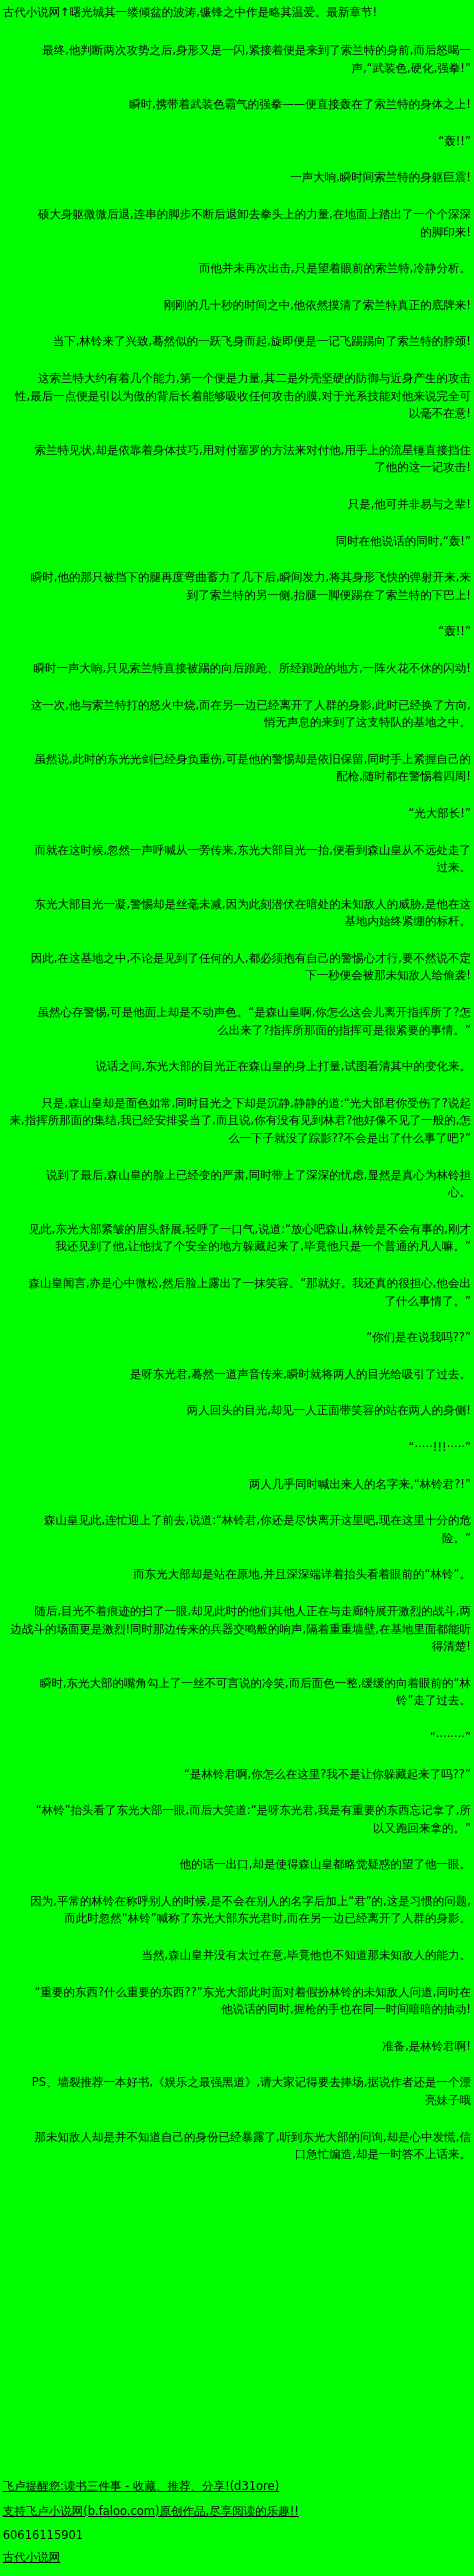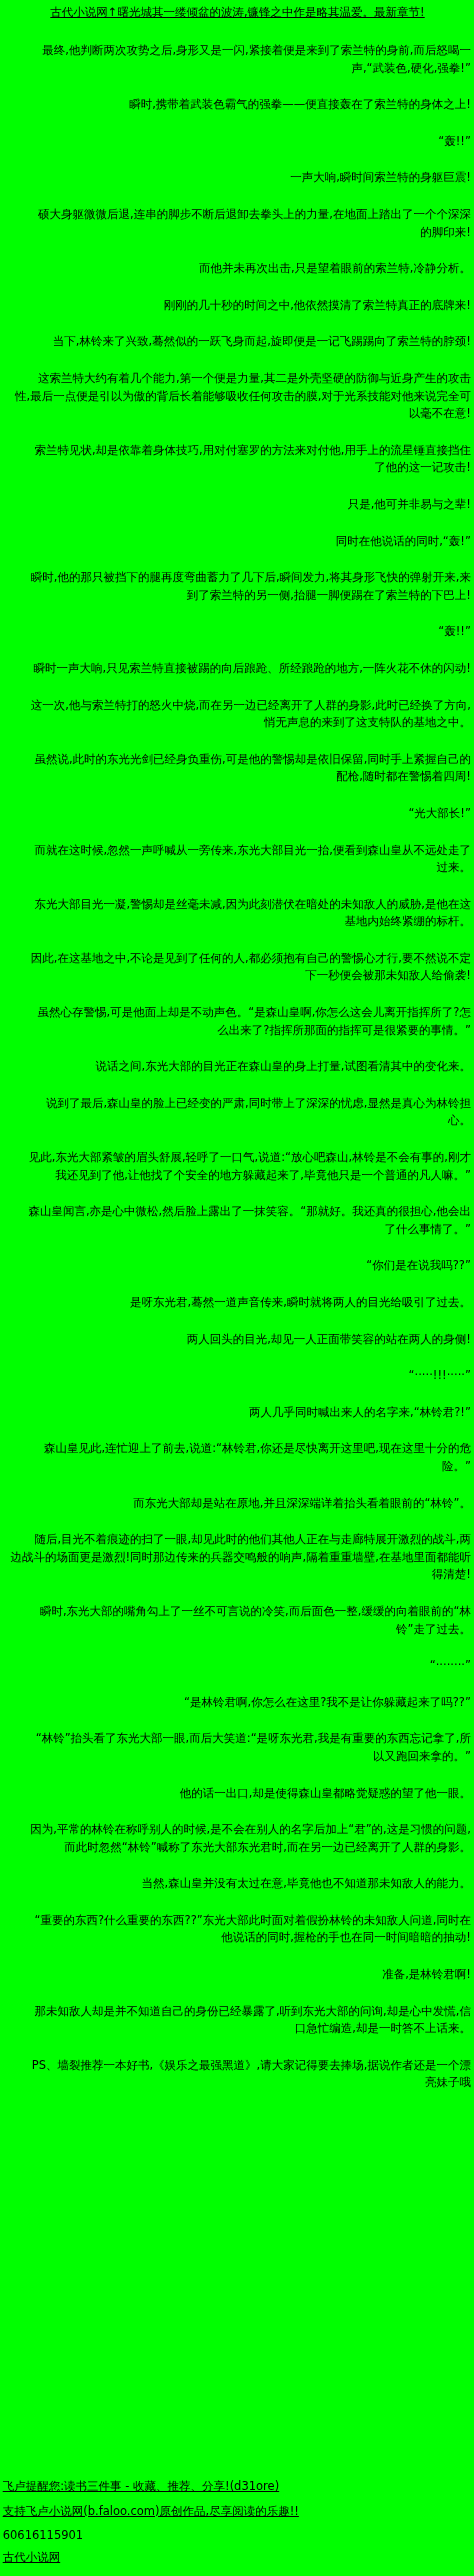--- a/index.html
+++ b/index.html
@@ -12,23 +12,21 @@
     font-family: "DejaVu Sans", "Liberation Sans", sans-serif;
     font-size: 11.5px;
     line-height: 17.6px;
     display: flex;
     flex-direction: column;
   }
   a { color: #000000; }
   .title-line {
     display: block;
     margin: 4.1px 2.7px 1.4px 2.7px;
-    text-decoration: underline;
     cursor: pointer;
-    text-align: center;
   }
   .content { padding: 0; }
   .para {
     text-indent: 2em;
     margin: 19px 4.1px;
     text-align: right;
   }
   .footer {
     margin-top: auto;
     padding: 9.5px 2.7px 5.4px 2.7px;
@@ -69,42 +67,43 @@
     <p class="para">“轰!!”</p>
     <p class="para">瞬时一声大响,只见索兰特直接被踢的向后踉跄、所经踉跄的地方,一阵火花不休的闪动!</p>
     <p class="para">这一次,他与索兰特打的怒火中烧,而在另一边已经离开了人群的身影,此时已经换了方向,悄无声息的来到了这支特队的基地之中。</p>
     <p class="para">虽然说,此时的东光光剑已经身负重伤,可是他的警惕却是依旧保留,同时手上紧握自己的配枪,随时都在警惕着四周!</p>
     <p class="para">“光大部长!”</p>
     <p class="para">而就在这时候,忽然一声呼喊从一旁传来,东光大部目光一抬,便看到森山皇从不远处走了过来。</p>
     <p class="para">东光大部目光一凝,警惕却是丝毫未减,因为此刻潜伏在暗处的未知敌人的威胁,是他在这基地内始终紧绷的标杆。</p>
     <p class="para">因此,在这基地之中,不论是见到了任何的人,都必须抱有自己的警惕心才行,要不然说不定下一秒便会被那未知敌人给偷袭!</p>
     <p class="para">虽然心存警惕,可是他面上却是不动声色。“是森山皇啊,你怎么这会儿离开指挥所了?怎么出来了?指挥所那面的指挥可是很紧要的事情。”</p>
     <p class="para">说话之间,东光大部的目光正在森山皇的身上打量,试图看清其中的变化来。</p>
+    <p class="para">只是,森山皇却是面色如常,同时目光之下却是沉静,静静的道:“光大部君你受伤了?说起来,指挥所那面的集结,我已经安排妥当了,而且说,你有没有见到林君?他好像不见了一般的,怎么一下子就没了踪影??不会是出了什么事了吧?”</p>
     <p class="para">说到了最后,森山皇的脸上已经变的严肃,同时带上了深深的忧虑,显然是真心为林铃担心。</p>
     <p class="para">见此,东光大部紧皱的眉头舒展,轻呼了一口气,说道:“放心吧森山,林铃是不会有事的,刚才我还见到了他,让他找了个安全的地方躲藏起来了,毕竟他只是一个普通的凡人嘛。”</p>
     <p class="para">森山皇闻言,亦是心中微松,然后脸上露出了一抹笑容。“那就好。我还真的很担心,他会出了什么事情了。”</p>
     <p class="para">“你们是在说我吗??”</p>
     <p class="para">是呀东光君,蓦然一道声音传来,瞬时就将两人的目光给吸引了过去。</p>
     <p class="para">两人回头的目光,却见一人正面带笑容的站在两人的身侧!</p>
     <p class="para">“·····!!!·····”</p>
     <p class="para">两人几乎同时喊出来人的名字来,“林铃君?!”</p>
     <p class="para">森山皇见此,连忙迎上了前去,说道:“林铃君,你还是尽快离开这里吧,现在这里十分的危险。”</p>
     <p class="para">而东光大部却是站在原地,并且深深端详着抬头看着眼前的“林铃”。</p>
     <p class="para">随后,目光不着痕迹的扫了一眼,却见此时的他们其他人正在与走廊特展开激烈的战斗,两边战斗的场面更是激烈!同时那边传来的兵器交鸣般的响声,隔着重重墙壁,在基地里面都能听得清楚!</p>
     <p class="para">瞬时,东光大部的嘴角勾上了一丝不可言说的冷笑,而后面色一整,缓缓的向着眼前的“林铃”走了过去。</p>
     <p class="para">“········”</p>
     <p class="para">“是林铃君啊,你怎么在这里?我不是让你躲藏起来了吗??”</p>
     <p class="para">“林铃”抬头看了东光大部一眼,而后大笑道:“是呀东光君,我是有重要的东西忘记拿了,所以又跑回来拿的。”</p>
     <p class="para">他的话一出口,却是使得森山皇都略觉疑惑的望了他一眼。</p>
     <p class="para">因为,平常的林铃在称呼别人的时候,是不会在别人的名字后加上“君”的,这是习惯的问题,而此时忽然“林铃”喊称了东光大部东光君时,而在另一边已经离开了人群的身影。</p>
     <p class="para">当然,森山皇并没有太过在意,毕竟他也不知道那未知敌人的能力。</p>
     <p class="para">“重要的东西?什么重要的东西??”东光大部此时面对着假扮林铃的未知敌人问道,同时在他说话的同时,握枪的手也在同一时间暗暗的抽动!</p>
     <p class="para">准备,是林铃君啊!</p>
+    <p class="para">PS、墙裂推荐一本好书,《娱乐之最强黑道》,请大家记得要去捧场,据说作者还是一个漂亮妹子哦</p>
     <p class="para">那未知敌人却是并不知道自己的身份已经暴露了,听到东光大部的问询,却是心中发慌,信口急忙编造,却是一时答不上话来。</p>
-    <p class="para">PS、墙裂推荐一本好书,《娱乐之最强黑道》,请大家记得要去捧场,据说作者还是一个漂亮妹子哦</p>
   </div>
 
 <div class="footer">
   <a class="footer-link">飞卢提醒您:读书三件事 - 收藏、推荐、分享!(d31ore)</a>
   <a class="footer-link">支持飞卢小说网(b.faloo.com)原创作品,尽享阅读的乐趣!!</a>
   <div class="footer-text">60616115901</div>
   <a class="site-link">古代小说网</a>
 </div>
 
 

